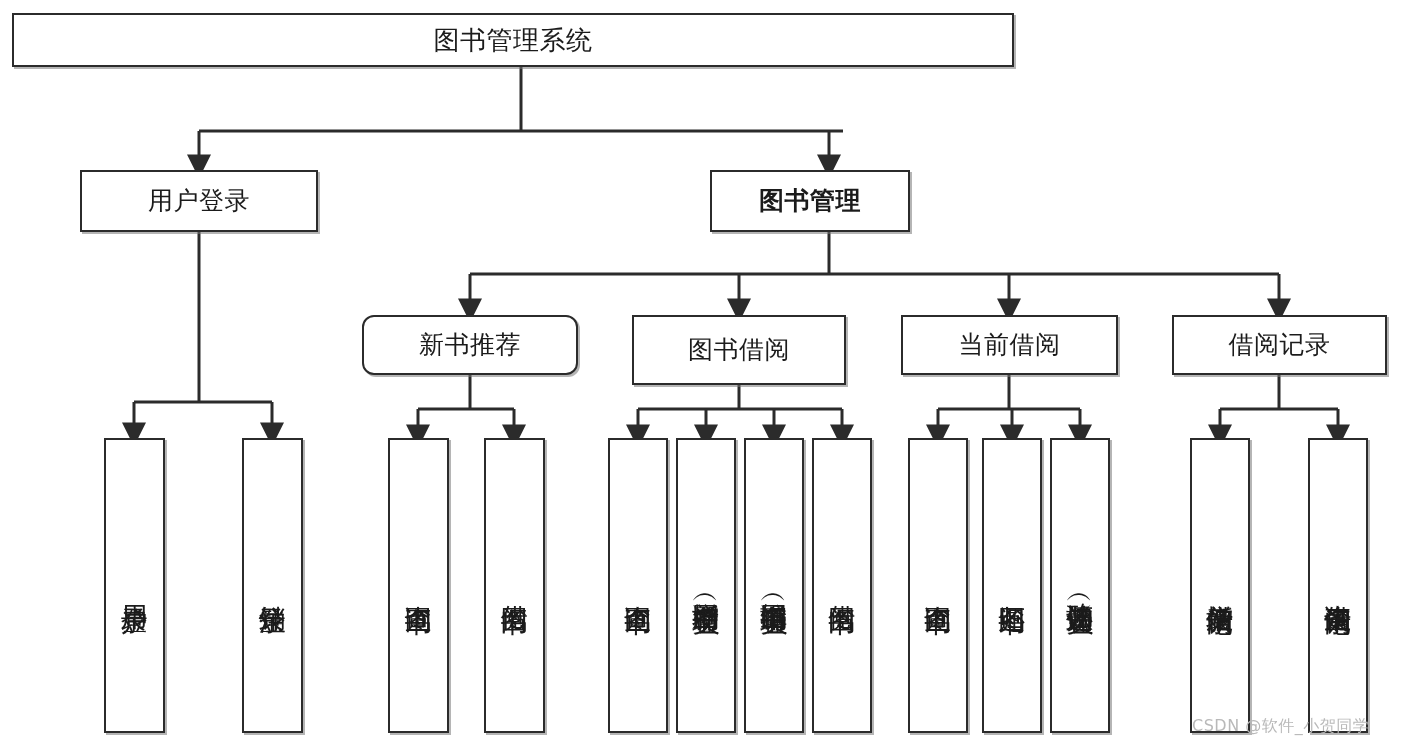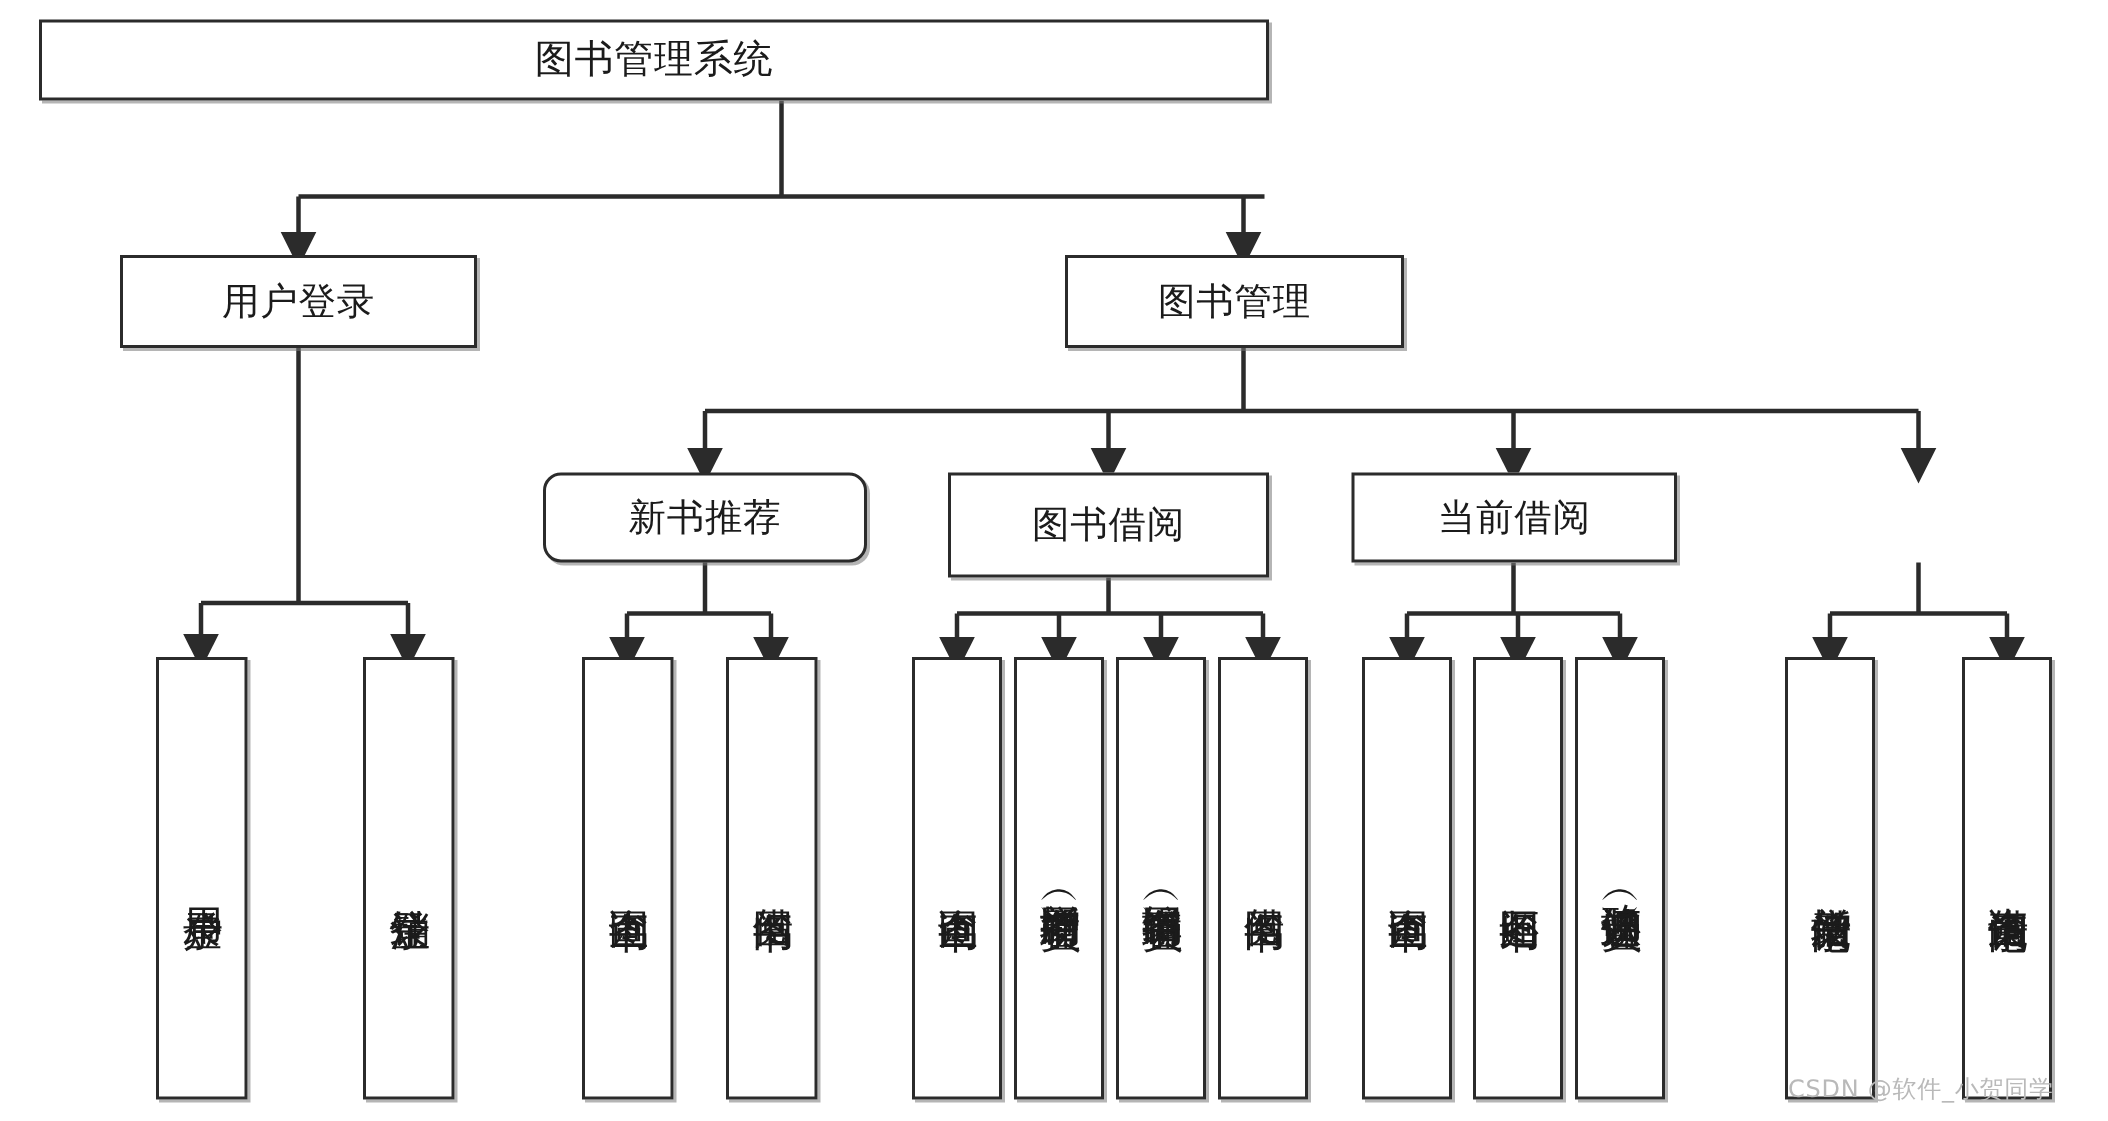--- a/index.html
+++ b/index.html
@@ -125,40 +125,43 @@
       <path d="M1012,409 L1012,428" marker-end="url(#arr)"></path>
       <path d="M1080,409 L1080,428" marker-end="url(#arr)"></path>
 
       <path d="M1279,375 L1279,409"></path>
       <path d="M1220,409 L1338,409"></path>
       <path d="M1220,409 L1220,428" marker-end="url(#arr)"></path>
       <path d="M1338,409 L1338,428" marker-end="url(#arr)"></path>
     </g>
   </svg>
 
-  <div class="node horiz root" id="node-root" style="left: 26px; top: 13px; width: 820px; height: 54px;">
+  <div class="node horiz root" id="node-root" style="left: 12px; top: 13px; width: 1002px; height: 54px;">
     <span class="lbl">图书管理系统</span>
   </div>
 
   <div class="node horiz" id="node-l2-0" style="left: 80px; top: 170px; width: 238px; height: 62px;">
     <span class="lbl">用户登录</span>
   </div>
-  <div class="node horiz" id="node-l2-1" style="left: 710px; top: 170px; width: 226px; height: 62px;">
+  <div class="node horiz" id="node-l2-1" style="left: 710px; top: 170px; width: 200px; height: 62px; font-weight: bold;">
     <span class="lbl">图书管理</span>
   </div>
 
   <div class="node horiz" id="node-l3-0" style="left: 362px; top: 315px; width: 216px; height: 60px; border-radius: 12px;">
     <span class="lbl">新书推荐</span>
   </div>
   <div class="node horiz" id="node-l3-1" style="left: 632px; top: 315px; width: 214px; height: 70px;">
     <span class="lbl">图书借阅</span>
   </div>
   <div class="node horiz" id="node-l3-2" style="left: 901px; top: 315px; width: 217px; height: 60px; justify-content: center;">
     <span class="lbl">当前借阅</span>
   </div>
+  <div class="node horiz" id="node-l3-3" style="left: 1172px; top: 315px; width: 215px; height: 60px;">
+    <span class="lbl">借阅记录</span>
+  </div>
 
   <div class="node vert" id="node-leaf-0" style="left: 104px; top: 438px; width: 61px; height: 295px;">
     <span class="lbl">用户登录</span>
   </div>
   <div class="node vert" id="node-leaf-1" style="left: 242px; top: 438px; width: 61px; height: 295px;">
     <span class="lbl">注销登录</span>
   </div>
   <div class="node vert" id="node-leaf-2" style="left: 388px; top: 438px; width: 61px; height: 295px;">
     <span class="lbl">查询图书</span>
   </div>

